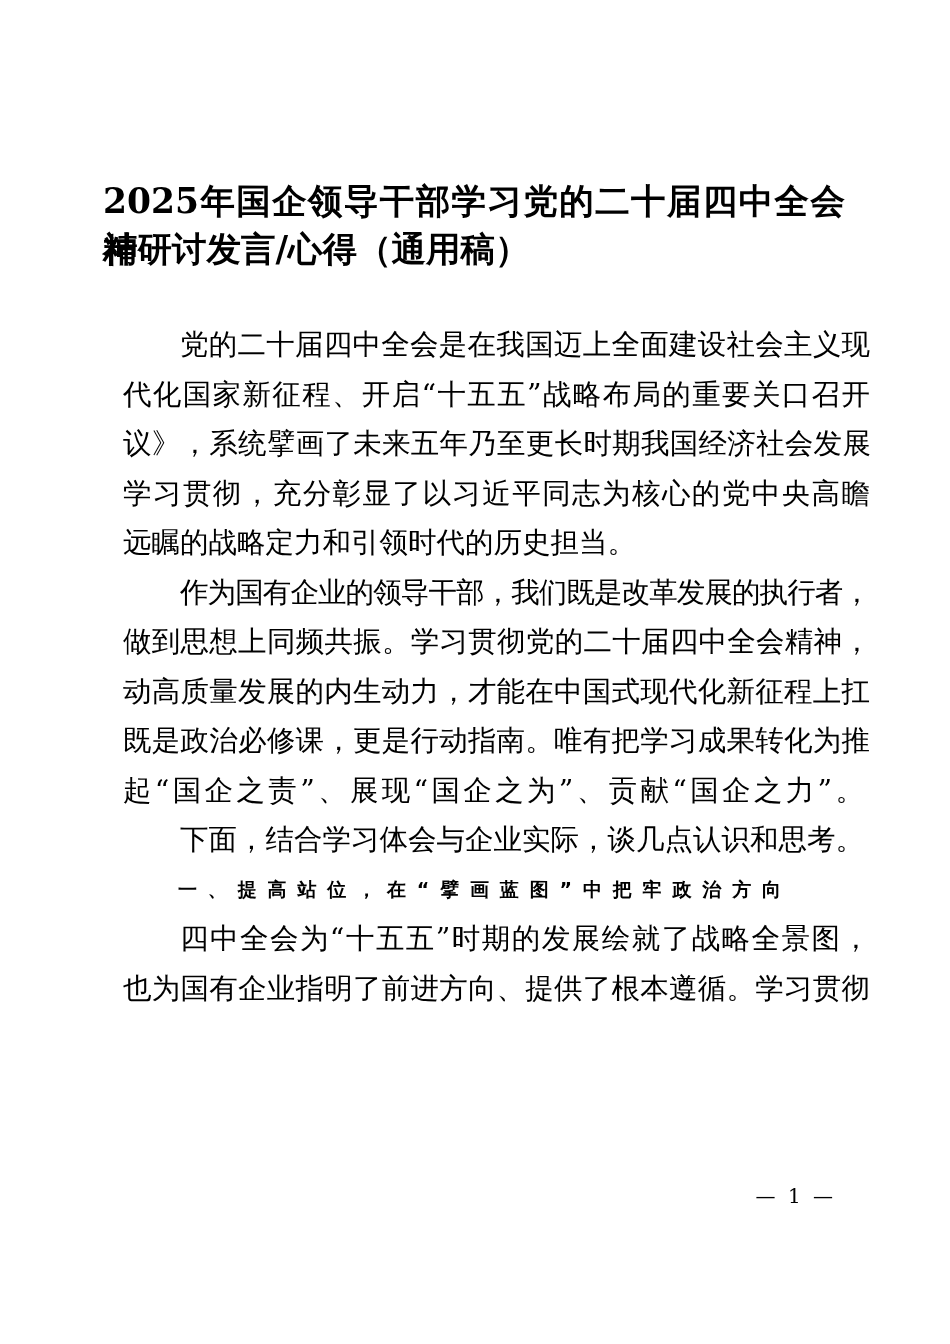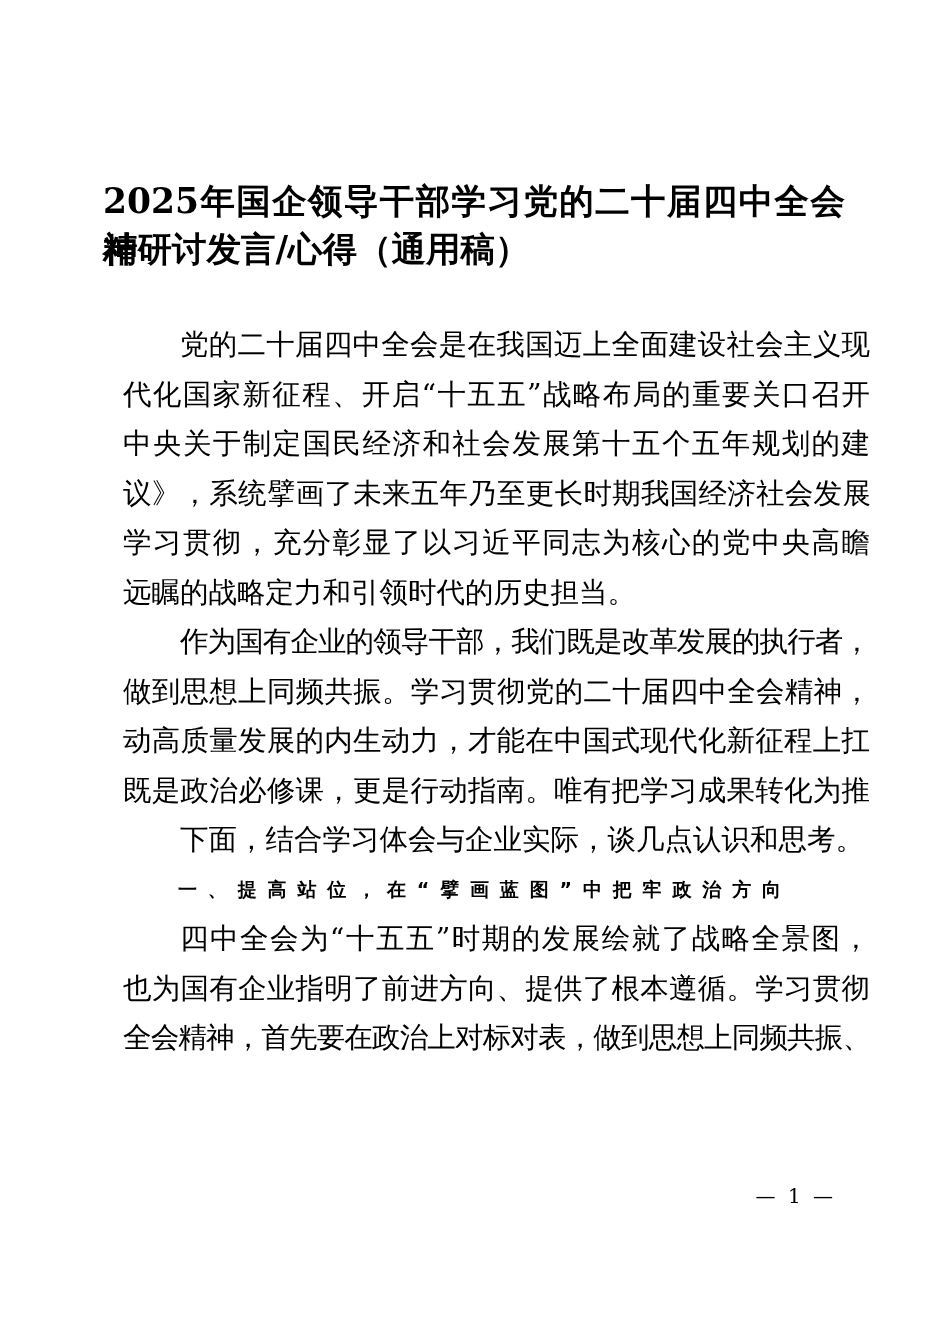--- a/index.html
+++ b/index.html
@@ -94,43 +94,42 @@
   <div class="title">
     <div class="title-line first">2025年国企领导干部学习党的二十届四中全会精</div>
     <div class="title-line second">神研讨发言/心得（通用稿）</div>
   </div>
 
   <div class="body-text">
 
     <div>
       <div class="ln indent">党的二十届四中全会是在我国迈上全面建设社会主义现</div>
       <div class="ln">代化国家新征程、开启“十五五”战略布局的重要关口召开</div>
-      <div class="ln">中央关于制定国民经济和社会发展第十五个五年规划的建</div>
       <div class="ln tight">议》，系统擘画了未来五年乃至更长时期我国经济社会发展</div>
       <div class="ln">学习贯彻，充分彰显了以习近平同志为核心的党中央高瞻</div>
       <div class="ln w-p1-last">远瞩的战略定力和引领时代的历史担当。</div>
     </div>
 
     <div>
       <div class="ln indent tight">作为国有企业的领导干部，我们既是改革发展的执行者，</div>
       <div class="ln tight">做到思想上同频共振。学习贯彻党的二十届四中全会精神，</div>
       <div class="ln">动高质量发展的内生动力，才能在中国式现代化新征程上扛</div>
       <div class="ln">既是政治必修课，更是行动指南。唯有把学习成果转化为推</div>
+      <div class="ln w-p2-last">起“国企之责”、展现“国企之为”、贡献“国企之力”。</div>
     </div>
 
     <div>
       <div class="ln indent w-p3">下面，结合学习体会与企业实际，谈几点认识和思考。</div>
     </div>
 
     <div>
       <div class="ln heading">一、提高站位，在“擘画蓝图”中把牢政治方向</div>
       <div>
         <div class="ln indent">四中全会为“十五五”时期的发展绘就了战略全景图，</div>
         <div class="ln">也为国有企业指明了前进方向、提供了根本遵循。学习贯彻</div>
-        <div class="ln tight">全会精神，首先要在政治上对标对表，做到思想上同频共振、</div>
       </div>
     </div>
 
   </div>
 
   <div class="page-number">— 1 —</div>
 
 </div>
 
 </body></html>

